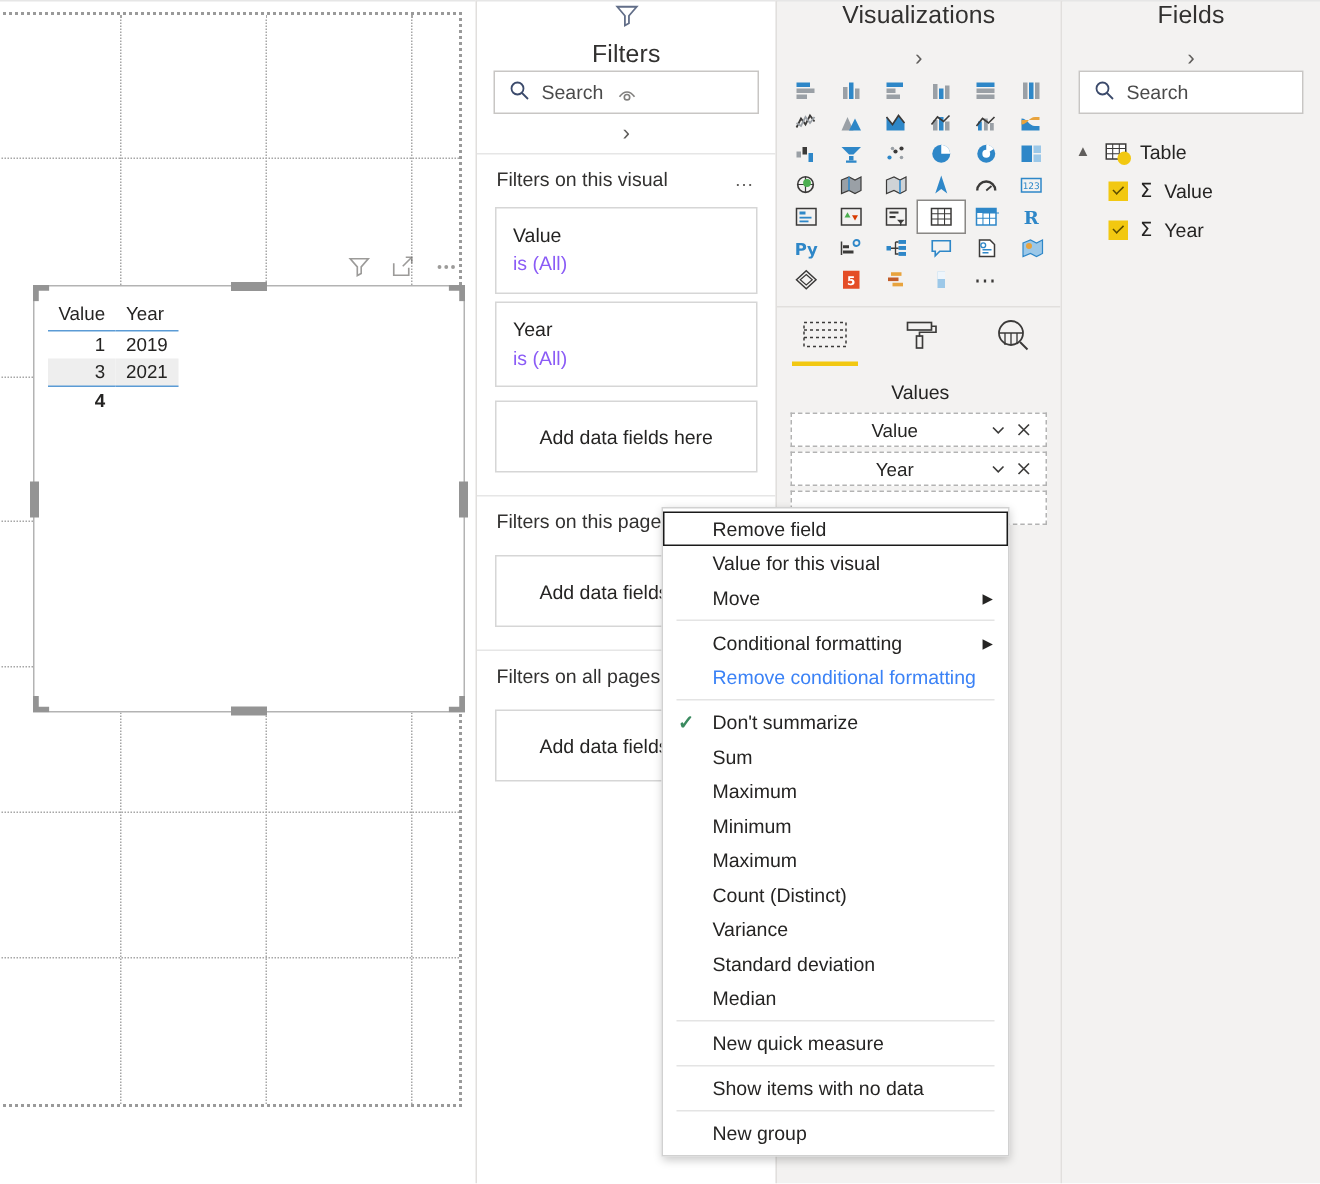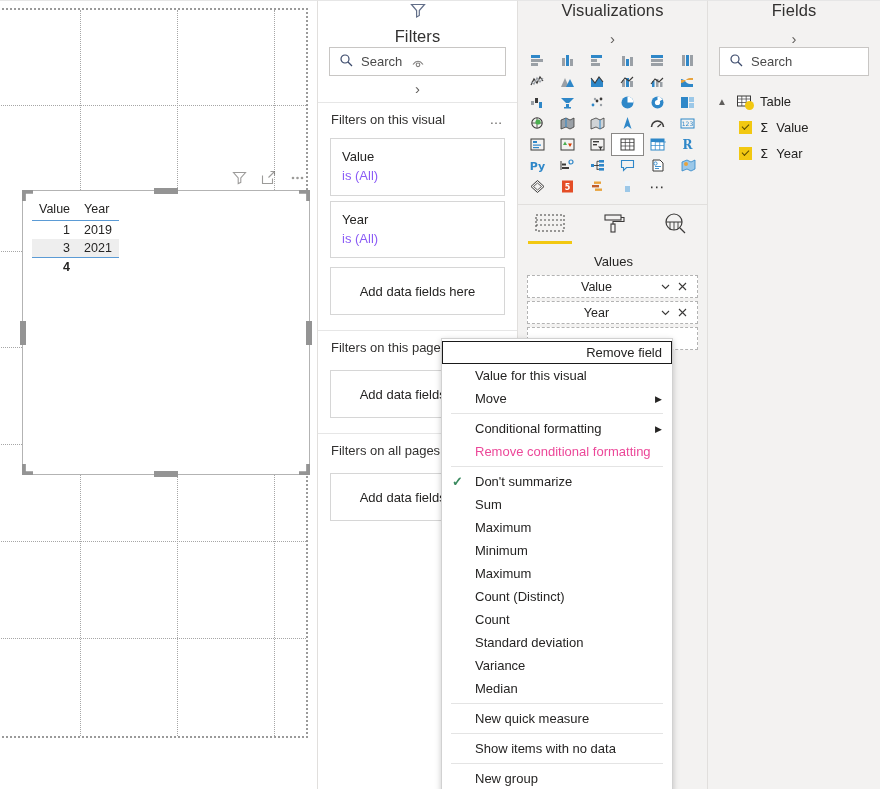--- a/index.html
+++ b/index.html
@@ -190,22 +190,22 @@
     position: absolute; left: 441px; top: 338px; width: 232px;
     background: #ffffff; border: 1px solid #d1d1d1;
     box-shadow: 0 2px 6px rgba(0,0,0,.22);
     padding: 2px 0 3px 0; z-index: 50;
   }
   .ctx-item {
     display: flex; align-items: center; height: 23px;
     padding: 0 10px 0 33px; font-size: 13px; color: #252423;
     cursor: pointer; position: relative;
   }
-  .ctx-item.focused { outline: 1.5px solid #1a1a1a; outline-offset: -1px; justify-content: flex-end; }
-  .ctx-item.disabled { color: #ec4899; cursor: default; }
+  .ctx-item.focused { outline: 1.5px solid #1a1a1a; outline-offset: -1px; }
+  .ctx-item.disabled { color: #3b82f6; cursor: default; }
   .ctx-item .tick {
     position: absolute; left: 10px; color: #3a8a5f; font-size: 13px; font-weight: bold;
   }
   .ctx-item .arrow {
     margin-left: auto; font-size: 9px; color: #252423;
   }
   .ctx-sep { height: 1px; background: #e4e4e4; margin: 3px 9px; }
 </style>
 </head>
 <body>
@@ -772,29 +772,26 @@
     <div class="ctx-item">
       <span>Minimum</span>
     </div>
     <div class="ctx-item">
       <span>Maximum</span>
     </div>
     <div class="ctx-item">
       <span>Count (Distinct)</span>
     </div>
     <div class="ctx-item">
-      <span>Count</span>
+      <span>Variance</span>
     </div>
     <div class="ctx-item">
       <span>Standard deviation</span>
     </div>
     <div class="ctx-item">
-      <span>Variance</span>
-    </div>
-    <div class="ctx-item">
       <span>Median</span>
     </div>
     <div class="ctx-sep"></div>
     <div class="ctx-item">
       <span>New quick measure</span>
     </div>
     <div class="ctx-sep"></div>
     <div class="ctx-item">
       <span>Show items with no data</span>
     </div>

